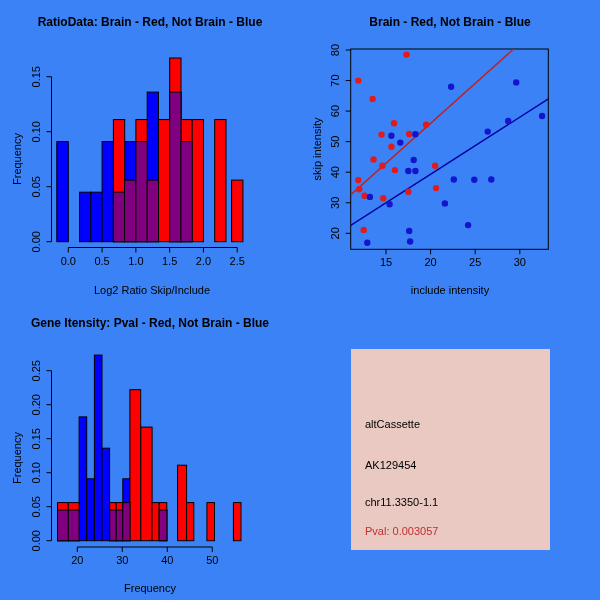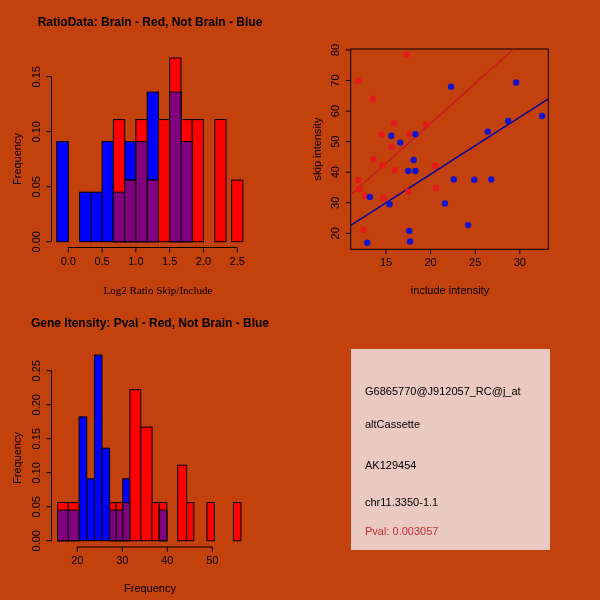--- a/index.html
+++ b/index.html
@@ -1,16 +1,16 @@
 <!DOCTYPE html>
 <html><head>
 <meta charset="utf-8">
 <style>
   html,body{margin:0;padding:0;background:#fff;}
-  #stage{position:relative;width:600px;height:600px;background:#c2410c;
+  #stage{position:relative;width:600px;height:600px;background:#3b82f6;
          font-family:"Liberation Sans", sans-serif;overflow:hidden;}
   .panel{position:absolute;width:300px;height:300px;}
   .panel svg{position:absolute;left:0;top:0;}
   .chart-title{position:absolute;width:300px;text-align:center;font-weight:bold;
                font-size:12px;color:#000;letter-spacing:0px;white-space:nowrap;}
   .axis-label{position:absolute;font-size:11px;color:#000;white-space:nowrap;}
   .xlab{width:300px;text-align:center;}
   .ylab{transform:rotate(-90deg);transform-origin:center center;width:120px;text-align:center;}
   #info-box{position:absolute;left:51px;top:49px;width:199px;height:201px;}
   .info-line{position:absolute;left:14px;font-size:11px;color:#000;white-space:nowrap;}
@@ -65,25 +65,26 @@
         <text x="102.085" y="264.5" font-size="11" text-anchor="middle" fill="#000">0.5</text>
         <line x1="135.87" y1="247.5" x2="135.87" y2="252.5" stroke="#000000" stroke-width="1"></line>
         <text x="135.87" y="264.5" font-size="11" text-anchor="middle" fill="#000">1.0</text>
         <line x1="169.65499999999997" y1="247.5" x2="169.65499999999997" y2="252.5" stroke="#000000" stroke-width="1"></line>
         <text x="169.65499999999997" y="264.5" font-size="11" text-anchor="middle" fill="#000">1.5</text>
         <line x1="203.44" y1="247.5" x2="203.44" y2="252.5" stroke="#000000" stroke-width="1"></line>
         <text x="203.44" y="264.5" font-size="11" text-anchor="middle" fill="#000">2.0</text>
         <line x1="237.22499999999997" y1="247.5" x2="237.22499999999997" y2="252.5" stroke="#000000" stroke-width="1"></line>
         <text x="237.22499999999997" y="264.5" font-size="11" text-anchor="middle" fill="#000">2.5</text>
       </svg>
-    <div class="axis-label xlab" style="left:8px;top:284px;font-family:Liberation Serif, serif;">Log2 Ratio Skip/Include</div>
+    <div class="axis-label xlab" style="left:2px;top:284px;">Log2 Ratio Skip/Include</div>
     <div class="axis-label ylab" style="left:-43px;top:153px;">Frequency</div>
   </div>
 
   <div class="panel" style="left:300px;top:0;">
+    <div class="chart-title" style="left:0;top:15px;">Brain - Red, Not Brain - Blue</div>
     <svg id="svg-scatter" width="300" height="300">
         <defs>
           <clipPath id="plotclip">
             <rect x="50.7" y="49" width="197.60000000000002" height="200.3"></rect>
           </clipPath>
         </defs>
         <rect x="50.7" y="49" width="197.60000000000002" height="200.3" fill="none" stroke="#000000" stroke-width="1"></rect>
         <line x1="86" y1="249.3" x2="86" y2="254.3" stroke="#000000"></line>
         <text x="86" y="266.3" font-size="11" text-anchor="middle" fill="#000">15</text>
         <line x1="130.6" y1="249.3" x2="130.6" y2="254.3" stroke="#000000"></line>
@@ -207,21 +208,20 @@
         <text x="167.3" y="264" font-size="11" text-anchor="middle" fill="#000">40</text>
         <line x1="212.3" y1="247" x2="212.3" y2="252" stroke="#000000" stroke-width="1"></line>
         <text x="212.3" y="264" font-size="11" text-anchor="middle" fill="#000">50</text>
       </svg>
     <div class="axis-label xlab" style="left:0;top:282px;">Frequency</div>
     <div class="axis-label ylab" style="left:-43px;top:152px;">Frequency</div>
   </div>
 
   <div class="panel" style="left:300px;top:300px;">
     <div id="info-box" style="background: rgb(233, 201, 193);">
-      <div class="info-line" style="top:36px;">G6865770@J912057_RC@j_at</div>
       <div class="info-line" style="top:69px;">altCassette</div>
       <div class="info-line" style="top:110px;">AK129454</div>
       <div class="info-line" style="top:147px;">chr11.3350-1.1</div>
       <div class="info-line" style="top: 176px; color: rgb(192, 48, 48);">Pval: 0.003057</div>
     </div>
   </div>
 
 </div>
 
 </body></html>

